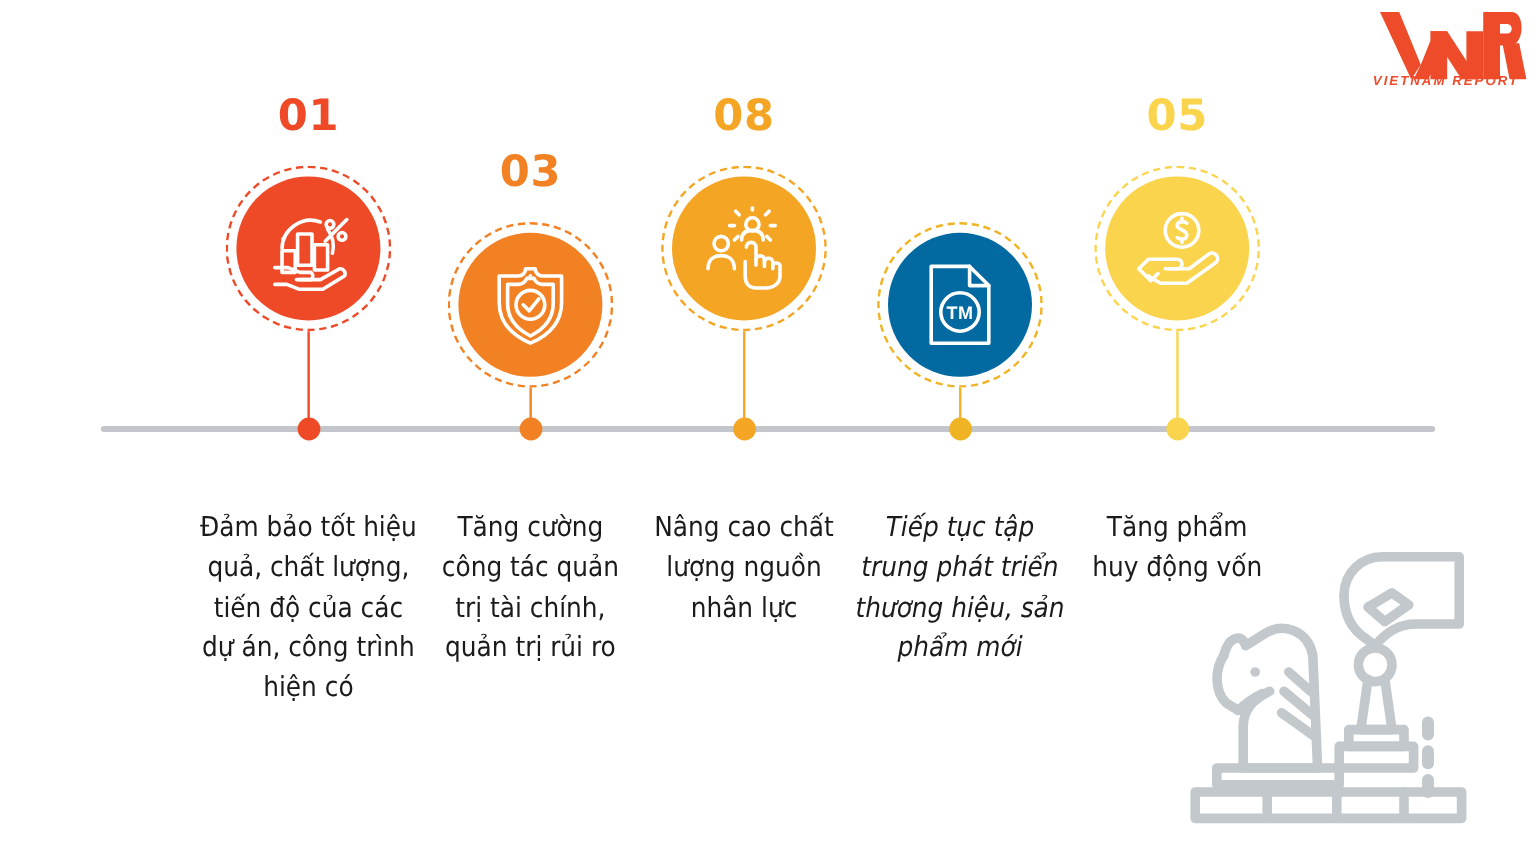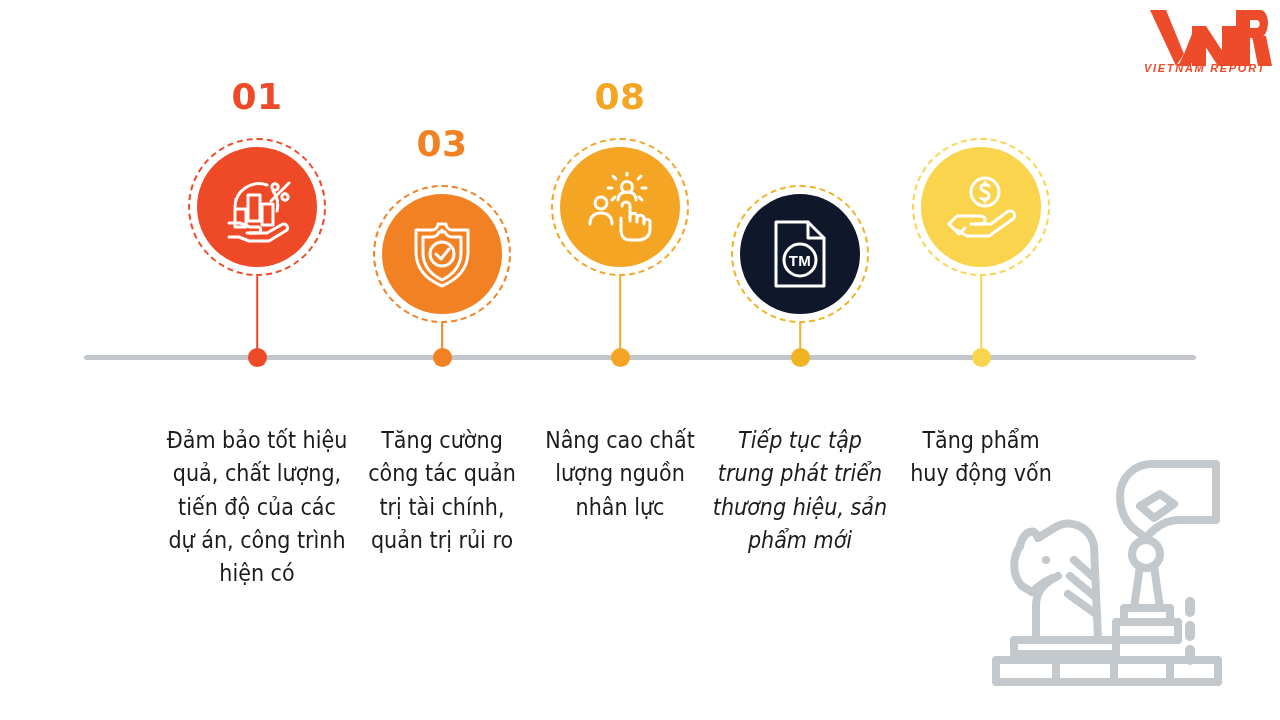--- a/index.html
+++ b/index.html
@@ -269,37 +269,38 @@
       </div>
     </div>
     <div class="connector"></div>
     <div class="node-dot"></div>
     <div class="caption">Nâng cao chất lượng nguồn nhân lực</div>
   </div>
 
   <div class="step step-4 step-down" style="color:#F0B323">
     <div class="circle-wrap">
       <div class="dash-ring"></div>
-      <div class="circle-disc" style="background:#0f172a">
+      <div class="circle-disc" style="background:#0369a1">
         <svg width="60" height="72" viewBox="0 0 60 72">
           <g fill="none" stroke="#ffffff" stroke-width="3" stroke-linecap="round" stroke-linejoin="round">
             <path d="M6 4 L38 4 L54 20 L54 68 L6 68 Z"></path>
             <path d="M38 4 L38 20 L54 20"></path>
             <circle cx="30" cy="42" r="16"></circle>
           </g>
           <text x="30" y="48" text-anchor="middle" fill="#ffffff" font-family="Liberation Sans, sans-serif" font-size="15" font-weight="700" letter-spacing="0.5">TM</text>
         </svg>
       </div>
     </div>
     <div class="connector"></div>
     <div class="node-dot"></div>
     <div class="caption">Tiếp tục tập trung phát triển thương hiệu, sản phẩm mới</div>
   </div>
 
   <div class="step step-5 step-up" style="color:#FBD44E">
+    <div class="step-number">05</div>
     <div class="circle-wrap">
       <div class="dash-ring"></div>
       <div class="circle-disc" style="background:#FBD44E">
         <svg width="72" height="62" viewBox="0 0 72 62">
           <g fill="none" stroke="#ffffff" stroke-width="3" stroke-linecap="round" stroke-linejoin="round">
             <circle cx="40" cy="16" r="14"></circle>
             <path d="M44 10 C42 8 36 8 36 12 C36 16 44 15 44 20 C44 24 38 24 36 22"></path>
             <path d="M40 6 L40 9"></path>
             <path d="M40 23 L40 26"></path>
             <path d="M4 48 L12 40 L24 40 L36 40 A4 4 0 0 1 36 48 L26 48"></path>

